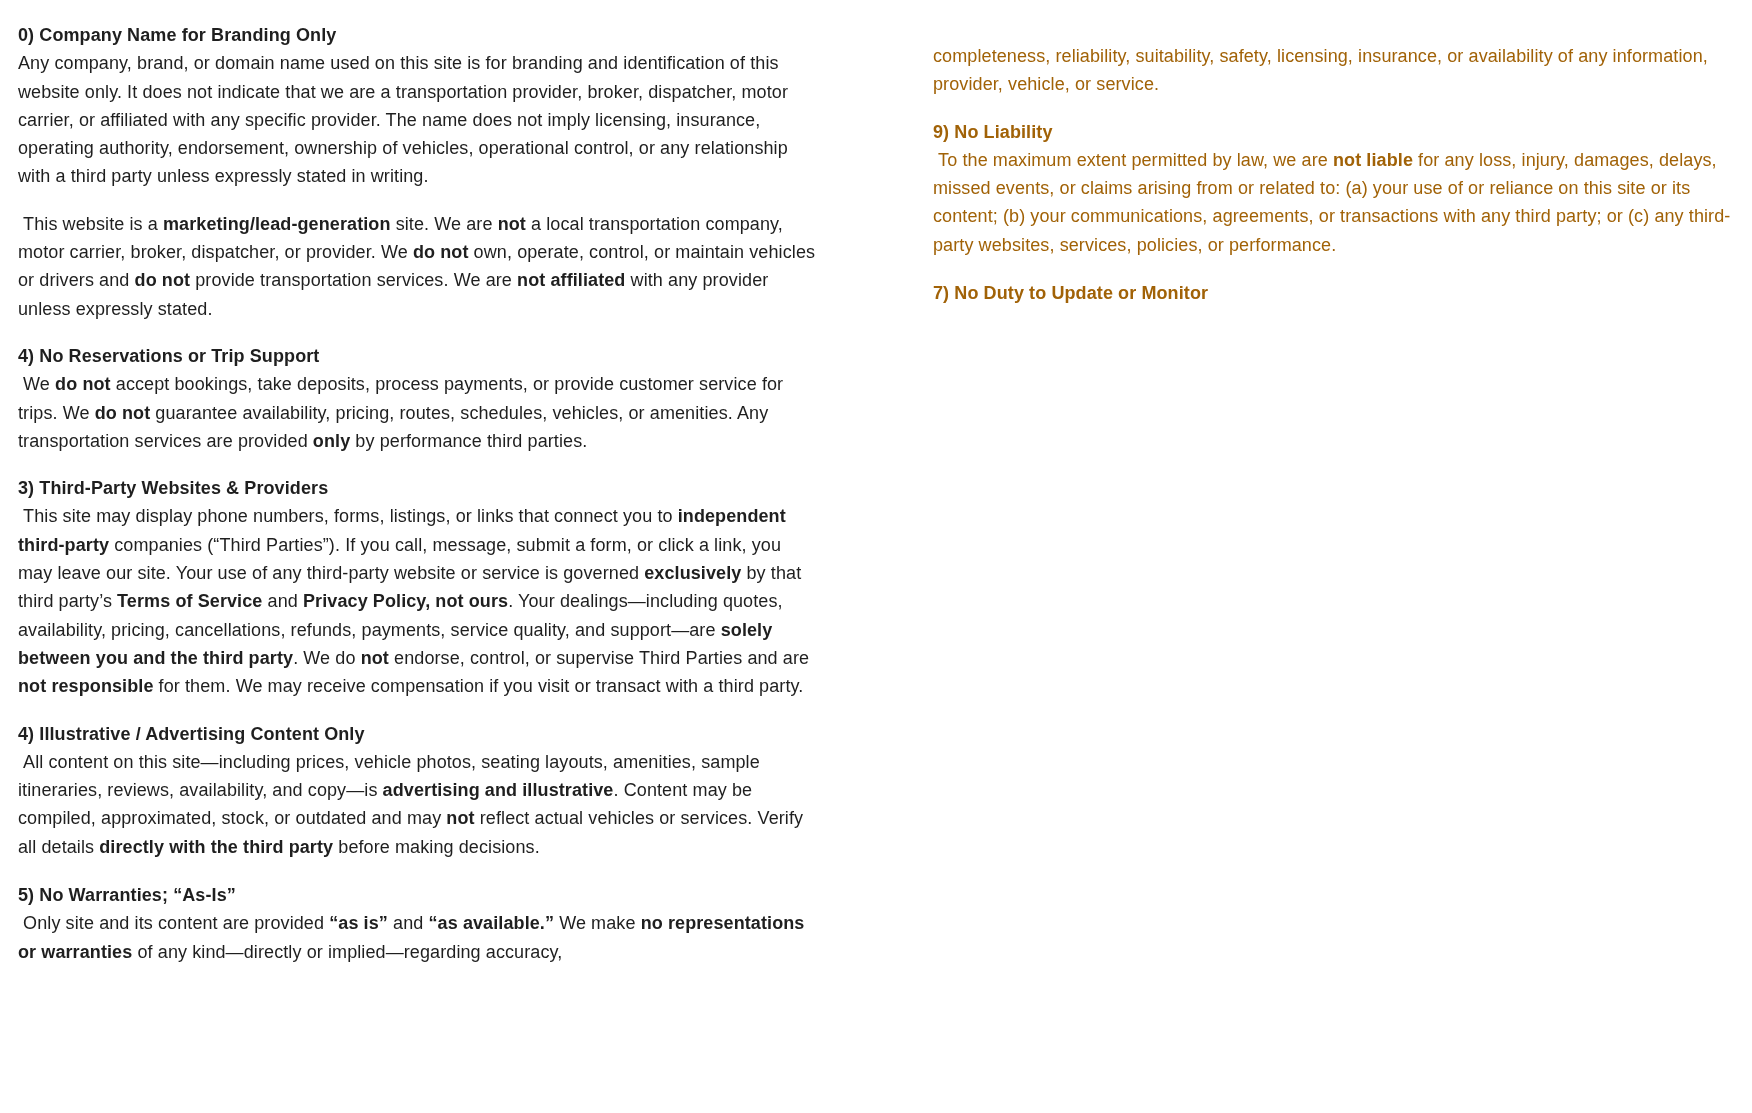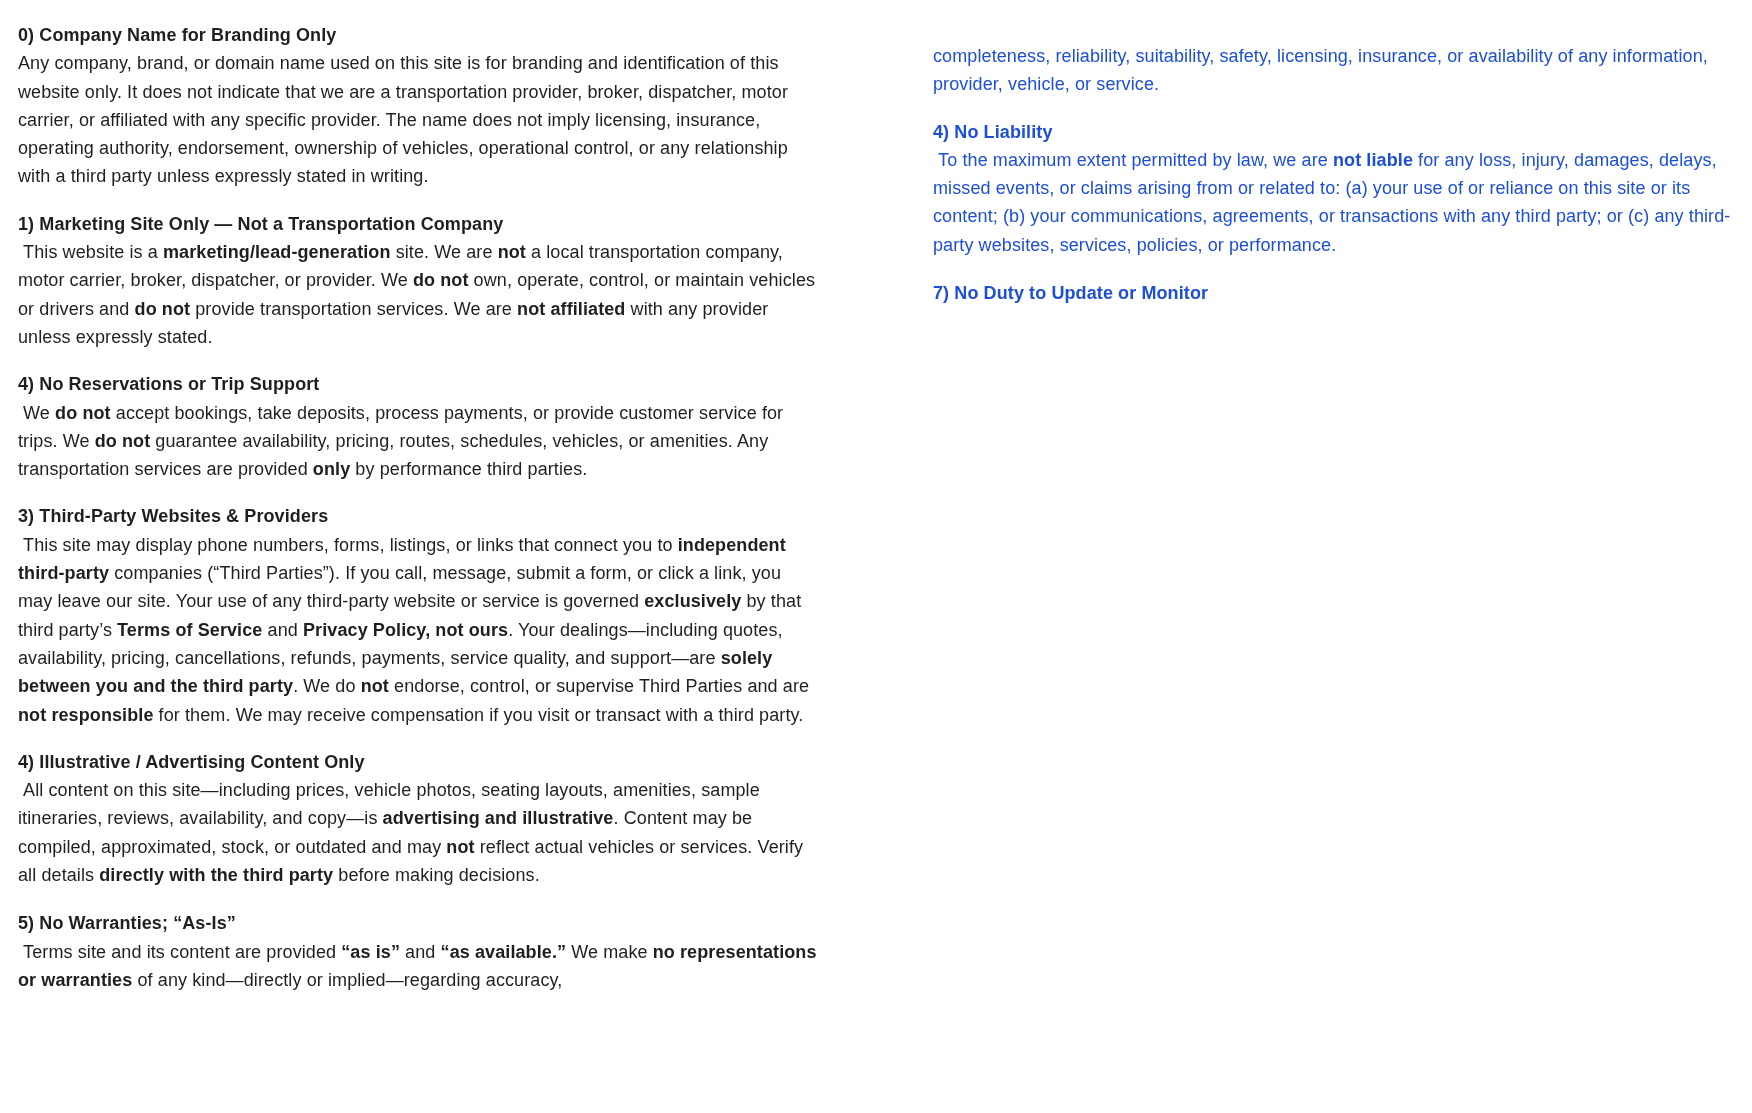--- a/index.html
+++ b/index.html
@@ -37,45 +37,44 @@
 </head>
 <body style="background: rgb(255, 255, 255);">
 
 <div class="page">
   <div class="col col-left" style="color: rgb(31, 31, 31);">
       <div class="section">
         <p class="heading">0) Company Name for Branding Only</p>
         <p class="body"><span>Any company, brand, or domain name used on this site is for branding and identification of this website only. It does not indicate that we are a transportation provider, broker, dispatcher, motor carrier, or affiliated with any specific provider. The name does not imply licensing, insurance, operating authority, endorsement, ownership of vehicles, operational control, or any relationship with a third party unless expressly stated in writing.</span></p>
       </div>
       <div class="section">
-        <p class="heading">1) Marketing Site Only — Not a Transportation Company</p>
         <p class="body"><span> This website is a </span><strong>marketing/lead-generation</strong><span> site. We are </span><strong>not</strong><span> a local transportation company, motor carrier, broker, dispatcher, or provider. We </span><strong>do not</strong><span> own, operate, control, or maintain vehicles or drivers and </span><strong>do not</strong><span> provide transportation services. We are </span><strong>not affiliated</strong><span> with any provider unless expressly stated.</span></p>
       </div>
       <div class="section">
         <p class="heading">4) No Reservations or Trip Support</p>
         <p class="body"><span> We </span><strong>do not</strong><span> accept bookings, take deposits, process payments, or provide customer service for trips. We </span><strong>do not</strong><span> guarantee availability, pricing, routes, schedules, vehicles, or amenities. Any transportation services are provided </span><strong>only</strong><span> by performance third parties.</span></p>
       </div>
       <div class="section">
         <p class="heading">3) Third-Party Websites &amp; Providers</p>
         <p class="body"><span> This site may display phone numbers, forms, listings, or links that connect you to </span><strong>independent third-party</strong><span> companies (“Third Parties”). If you call, message, submit a form, or click a link, you may leave our site. Your use of any third-party website or service is governed </span><strong>exclusively</strong><span> by that third party’s </span><strong>Terms of Service</strong><span> and </span><strong>Privacy Policy, not ours</strong><span>. Your dealings—including quotes, availability, pricing, cancellations, refunds, payments, service quality, and support—are </span><strong>solely between you and the third party</strong><span>. We do </span><strong>not</strong><span> endorse, control, or supervise Third Parties and are </span><strong>not responsible</strong><span> for them. We may receive compensation if you visit or transact with a third party.</span></p>
       </div>
       <div class="section">
         <p class="heading">4) Illustrative / Advertising Content Only</p>
         <p class="body"><span> All content on this site—including prices, vehicle photos, seating layouts, amenities, sample itineraries, reviews, availability, and copy—is </span><strong>advertising and illustrative</strong><span>. Content may be compiled, approximated, stock, or outdated and may </span><strong>not</strong><span> reflect actual vehicles or services. Verify all details </span><strong>directly with the third party</strong><span> before making decisions.</span></p>
       </div>
       <div class="section">
         <p class="heading">5) No Warranties; “As-Is”</p>
-        <p class="body"><span> Terms site and its content are provided </span><strong>“as is”</strong><span> and </span><strong>“as available.”</strong><span> We make </span><strong>no representations or warranties</strong><span> of any kind—directly or implied—regarding accuracy,</span></p>
+        <p class="body"><span> Only site and its content are provided </span><strong>“as is”</strong><span> and </span><strong>“as available.”</strong><span> We make </span><strong>no representations or warranties</strong><span> of any kind—directly or implied—regarding accuracy,</span></p>
       </div>
     </div>
-  <div class="col col-right" style="color: #1d4ed8;">
+  <div class="col col-right" style="color: #a16207;">
       <div class="section">
         <p class="body"><span>completeness, reliability, suitability, safety, licensing, insurance, or availability of any information, provider, vehicle, or service.</span></p>
       </div>
       <div class="section">
-        <p class="heading">4) No Liability</p>
+        <p class="heading">9) No Liability</p>
         <p class="body"><span> To the maximum extent permitted by law, we are </span><strong>not liable</strong><span> for any loss, injury, damages, delays, missed events, or claims arising from or related to: (a) your use of or reliance on this site or its content; (b) your communications, agreements, or transactions with any third party; or (c) any third-party websites, services, policies, or performance.</span></p>
       </div>
       <div class="section">
         <p class="heading">7) No Duty to Update or Monitor</p>
       </div>
     </div>
 </div>
 
 </body></html>

